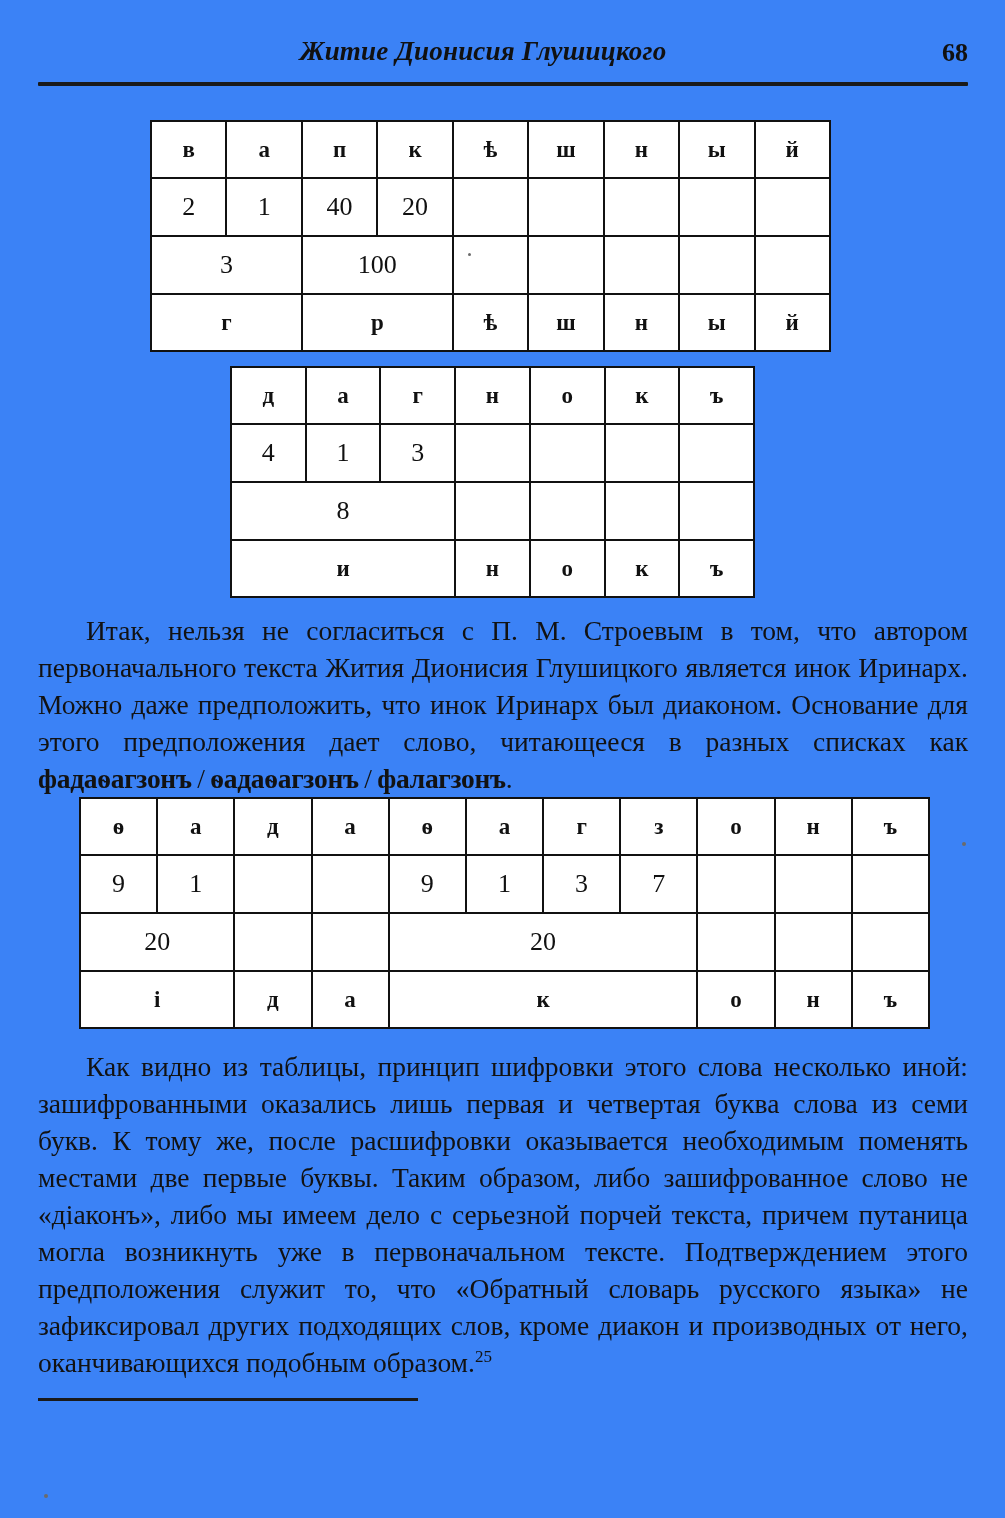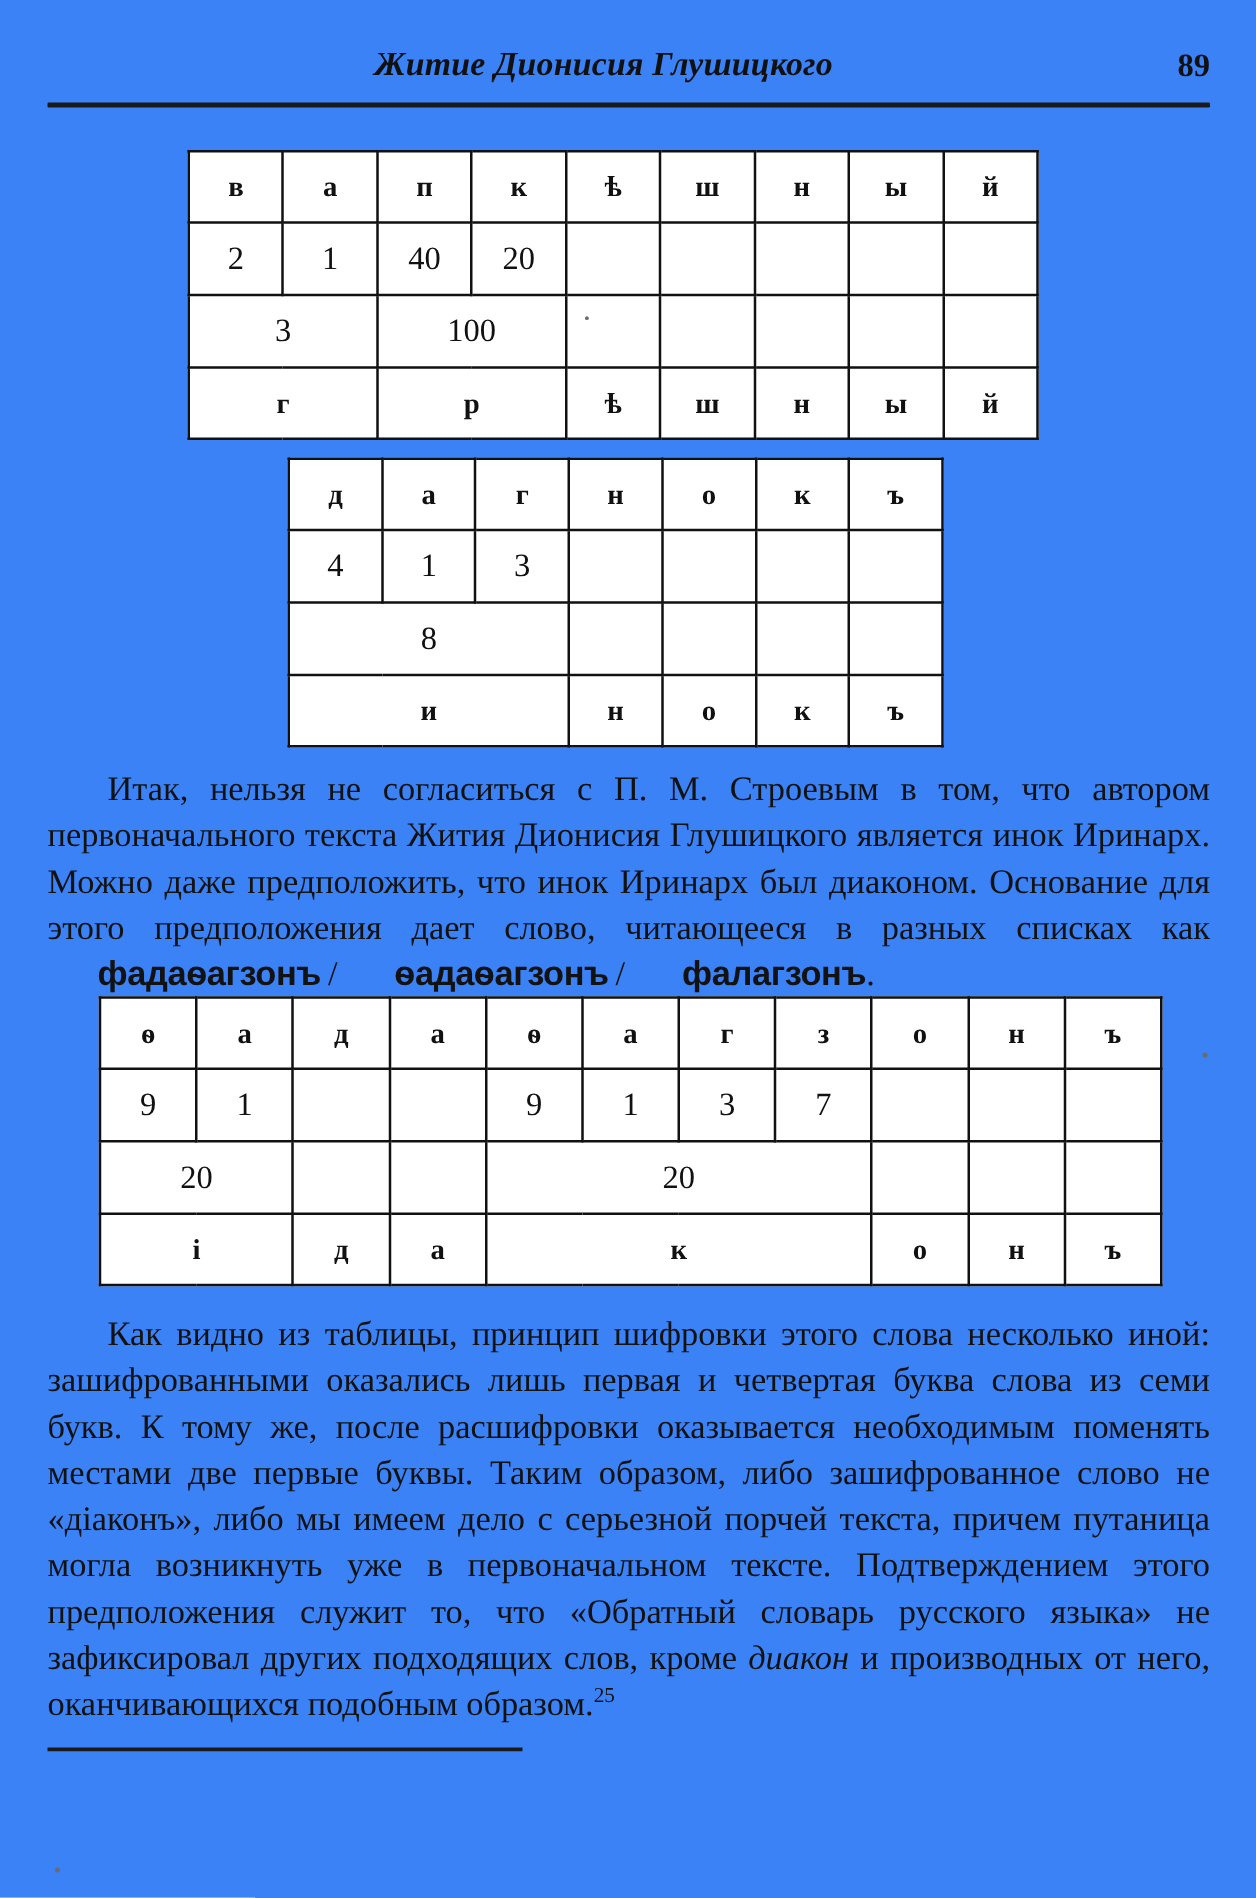--- a/index.html
+++ b/index.html
@@ -109,26 +109,25 @@
     line-height: 37px;
     text-align: justify;
     text-indent: 48px;
     color: #121212;
     hyphens: manual;
   }
   #para-itak { top: 612px; }
   #para-kak  { top: 1048px; }
 
   .slav {
-    font-family: Liberation Sans, sans-serif;
+    font-family: Liberation Serif, serif;
     font-weight: 700;
     letter-spacing: -0.3px;
-    margin-left: 40px;
-  }
-  .ital { font-style: italic; }
+  }
+  .ital { }
   sup.fn {
     font-size: 17px;
     vertical-align: super;
     line-height: 0;
   }
 
   
   .fn-rule {
     position: absolute;
     left: 38px;
@@ -160,21 +159,21 @@
     border-radius: 50%;
   }
 </style>
 </head>
 <body>
 
 <div class="page">
 
   <div class="runhead">
     <div class="runhead-title">Житие Дионисия Глушицкого</div>
-    <div class="runhead-pageno">89</div>
+    <div class="runhead-pageno">68</div>
   </div>
   <div class="runhead-rule"></div>
 
   <div id="tables-host">
       <table class="xtable" id="table-cipher-1">
         <colgroup>
           <col style="width: 11.1111%;">
           <col style="width: 11.1111%;">
           <col style="width: 11.1111%;">
           <col style="width: 11.1111%;">

